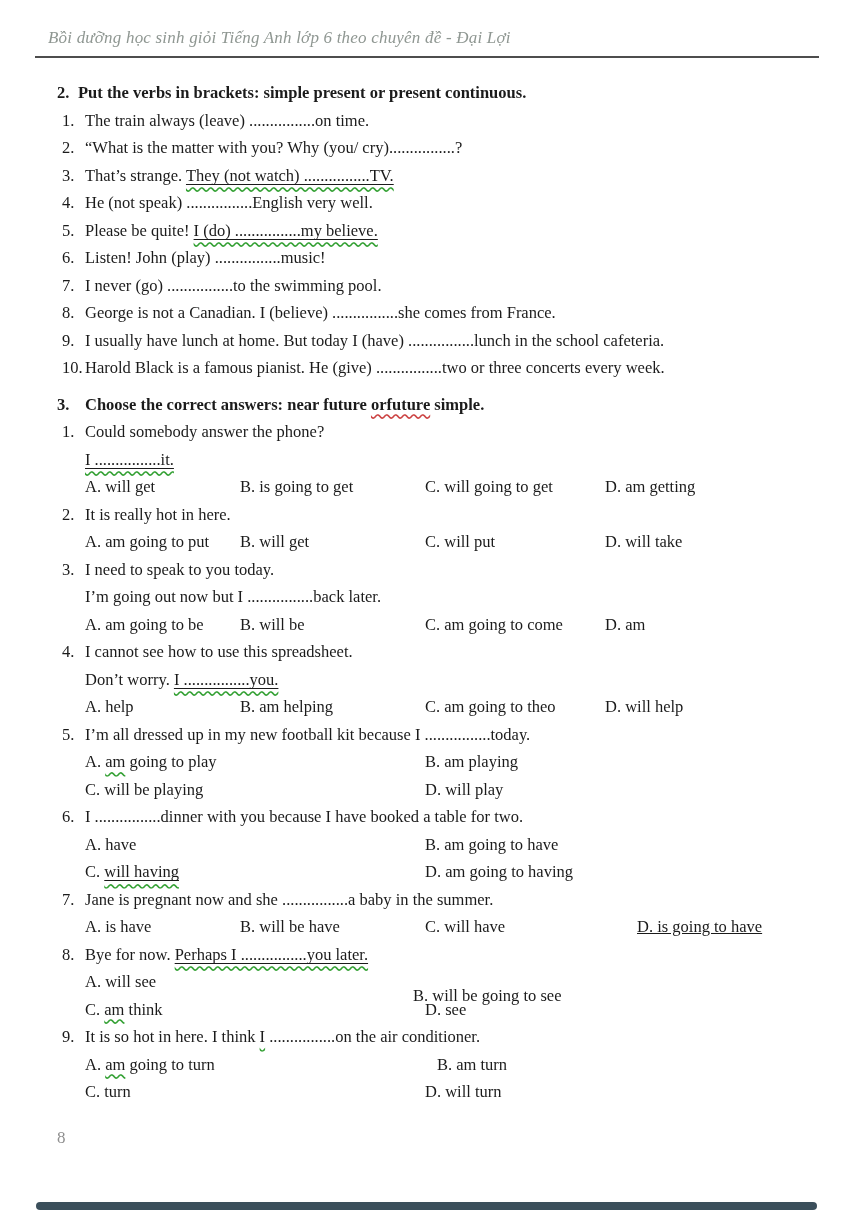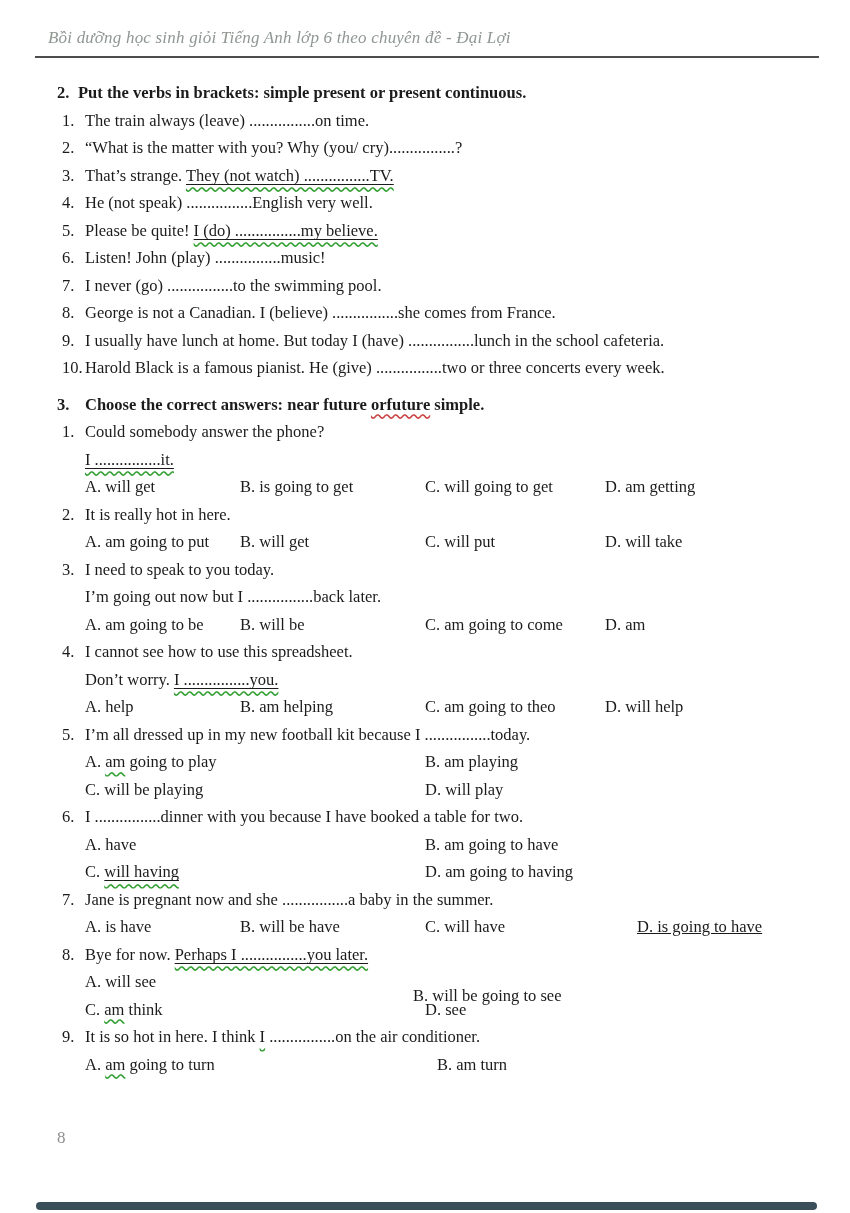--- a/index.html
+++ b/index.html
@@ -215,17 +215,21 @@
           <span class="opt" style="left: 340px;"><span>D. see</span></span>
         </div>
         <div class="item-row">
           <span class="num">9.</span>
           <span class="line-content"><span>It is so hot in here. I think </span><span class="sqg">I</span><span> ................on the air conditioner.</span></span>
         </div>
         <div class="opt-row">
           <span class="opt" style="left: 0px;"><span>A. </span><span class="sqg">am</span><span> going to turn</span></span>
           <span class="opt" style="left: 352px;"><span>B. am turn</span></span>
         </div>
+        <div class="opt-row">
+          <span class="opt" style="left: 0px;"><span>C. turn</span></span>
+          <span class="opt" style="left: 340px;"><span>D. will turn</span></span>
+        </div>
       </section>
     </div>
   <div class="page-number">8</div>
   <div class="footer-bar"></div>
 </div>
 
 </body></html>

